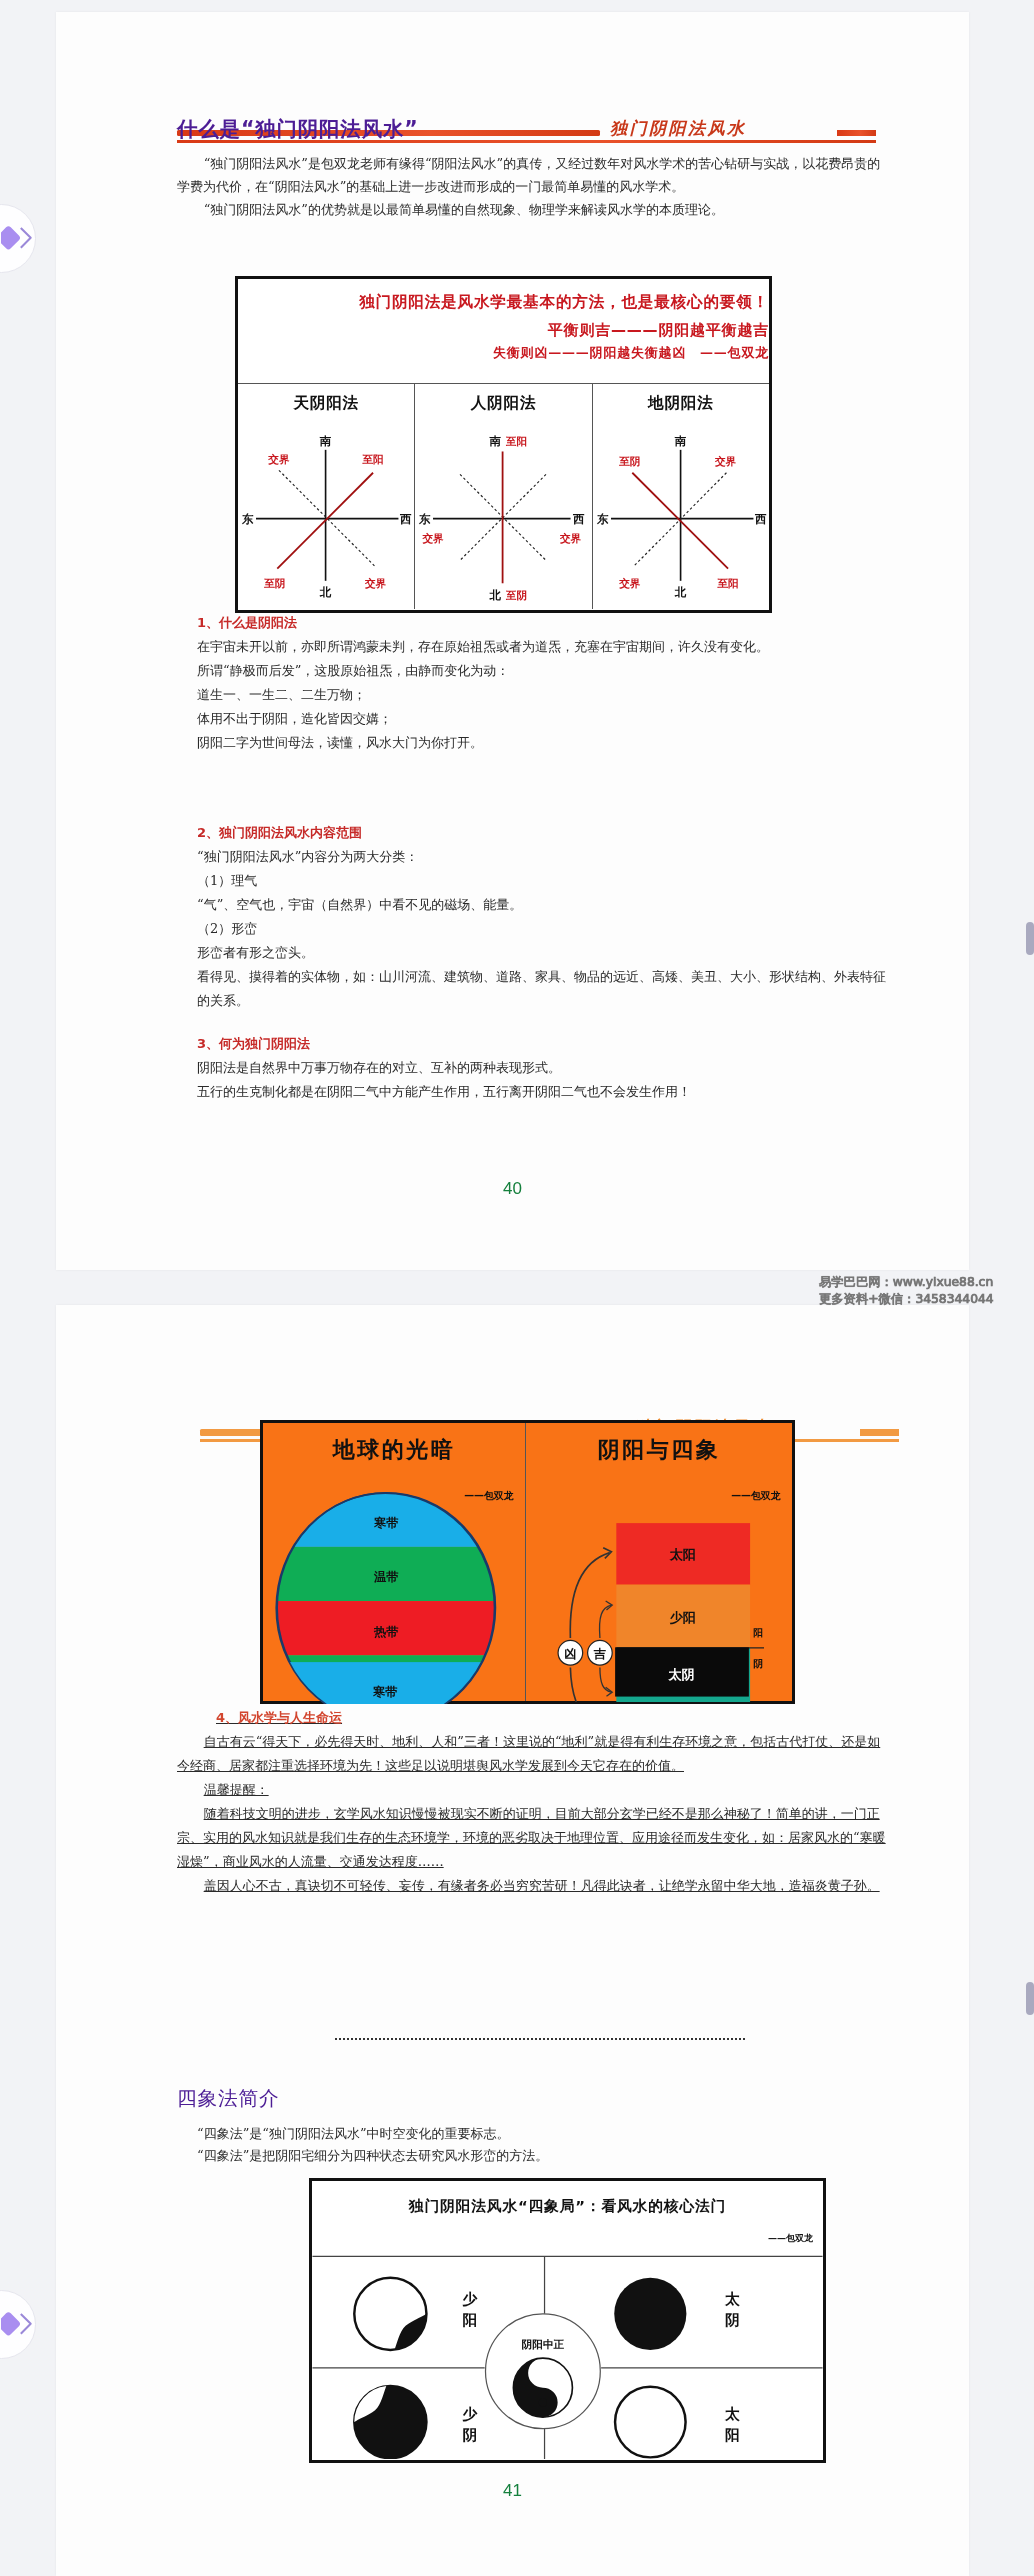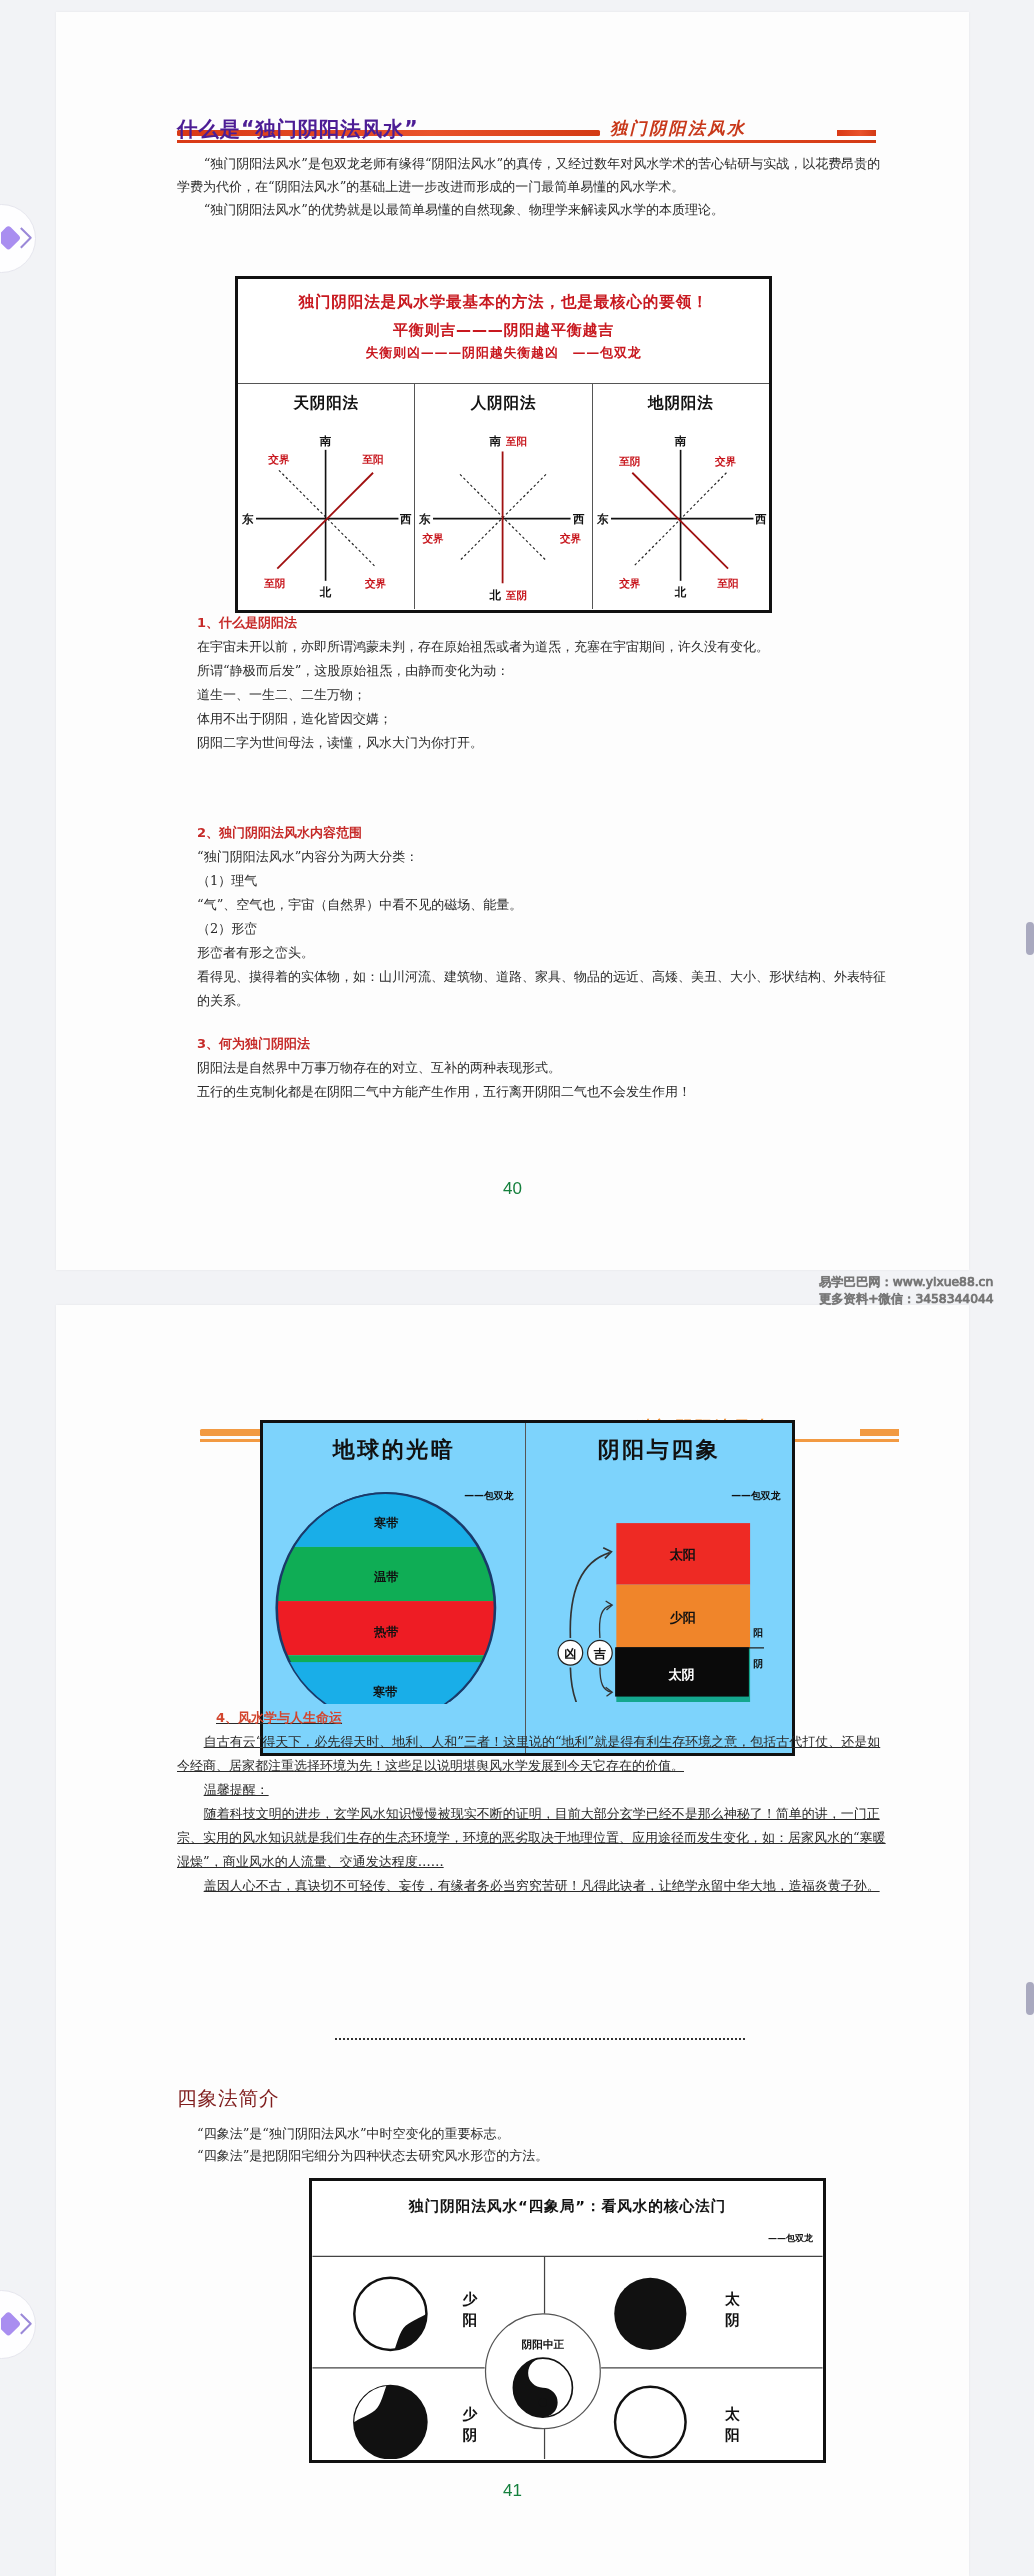--- a/index.html
+++ b/index.html
@@ -57,39 +57,39 @@
     position: absolute; width: 100%; text-align: center;
     font-family: "Liberation Sans", sans-serif; font-size: 17px; color: #15803d;
   }
 
   
   .fig1 {
     position: absolute; left: 179px; top: 264px; width: 537px; height: 337px;
     border: 3.3px solid #111; background: #fff;
   }
   .fig1 .top {
-    height: 105px; border-bottom: 0.8px solid #555; text-align: center;
+    height: 105px; border-bottom: 0.8px solid #555; text-align: right;
     font-family: "DejaVu Sans", sans-serif; font-weight: bold; color: #c8181f;
   }
   .fig1 .top .l1 { font-size: 15.6px; padding-top: 13px; letter-spacing: 0.8px; }
   .fig1 .top .l2 { font-size: 15px; margin-top: 8px; letter-spacing: 0.8px; }
   .fig1 .top .l3 { font-size: 13px; margin-top: 4.9px; letter-spacing: 0.8px; }
   .fig1 .cols { display: flex; height: 225px; }
   .fig1 .col { flex: 1; position: relative; border-right: 0.8px solid #555; }
   .fig1 .col:last-child { border-right: none; }
   .fig1 .col .ct {
     position: absolute; top: 9.9px; width: 100%; text-align: center;
     font-family: "DejaVu Sans", sans-serif; font-weight: bold; font-size: 15.6px; color: #111; letter-spacing: 0.8px;
   }
   .fig1 svg { position: absolute; left: 0; top: 0; }
 
   
   .fig2 {
-    position: absolute; left: 204px; top: 115px; width: 535px; height: 336px;
-    border: 3.3px solid #111; background: #7dd3fc;
+    position: absolute; left: 204px; top: 115px; width: 535px; height: 284px;
+    border: 3.3px solid #111; background: #f97316;
   }
   .fig2 .half { position: absolute; top: 0; height: 100%; }
   .fig2 .left { left: 0; width: 263px; border-right: 0.8px solid #555; }
   .fig2 .right { left: 263px; width: 266px; }
   .fig2 .ftitle {
     position: absolute; top: 11.5px; width: 100%; text-align: center;
     font-family: "DejaVu Sans", sans-serif; font-weight: bold; font-size: 22px; color: #111; letter-spacing: 2.5px;
   }
   .fig2 .auth {
     position: absolute; top: 66px; right: 11.5px;
@@ -335,21 +335,21 @@
   <div class="sec4" style="top:401px;">
     <div class="sh">4、风水学与人生命运</div>
     <p>自古有云“得天下，必先得天时、地利、人和”三者！这里说的“地利”就是得有利生存环境之意，包括古代打仗、还是如今经商、居家都注重选择环境为先！这些足以说明堪舆风水学发展到今天它存在的价值。</p>
     <p>温馨提醒：</p>
     <p>随着科技文明的进步，玄学风水知识慢慢被现实不断的证明，目前大部分玄学已经不是那么神秘了！简单的讲，一门正宗、实用的风水知识就是我们生存的生态环境学，环境的恶劣取决于地理位置、应用途径而发生变化，如：居家风水的“寒暖湿燥”，商业风水的人流量、交通发达程度……</p>
     <p>盖因人心不古，真诀切不可轻传、妄传，有缘者务必当穷究苦研！凡得此诀者，让绝学永留中华大地，造福炎黄子孙。</p>
   </div>
 
   <div class="dots"></div>
 
-  <div class="h1" style="top:780px; color:#7f1d1d; font-weight:normal; font-size:19.7px;">四象法简介</div>
+  <div class="h1" style="top:780px; color:#4c1d95; font-weight:normal; font-size:19.7px;">四象法简介</div>
 
   <div class="para" style="top:818px; left:141px; line-height:22px;">
     <p class="noind">“四象法”是“独门阴阳法风水”中时空变化的重要标志。</p>
     <p class="noind">“四象法”是把阴阳宅细分为四种状态去研究风水形峦的方法。</p>
   </div>
 
   <div class="fig3">
     <div class="f3title">独门阴阳法风水“四象局”：看风水的核心法门</div>
     <div class="f3auth">——包双龙</div>
     <svg width="511" height="278" viewBox="0 0 622 339">

